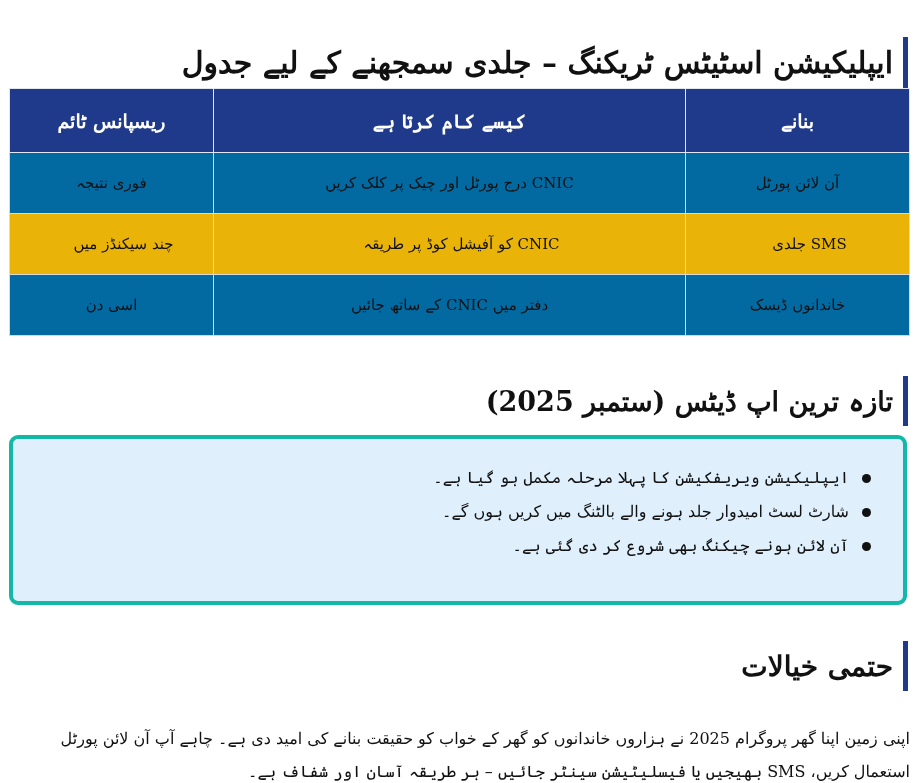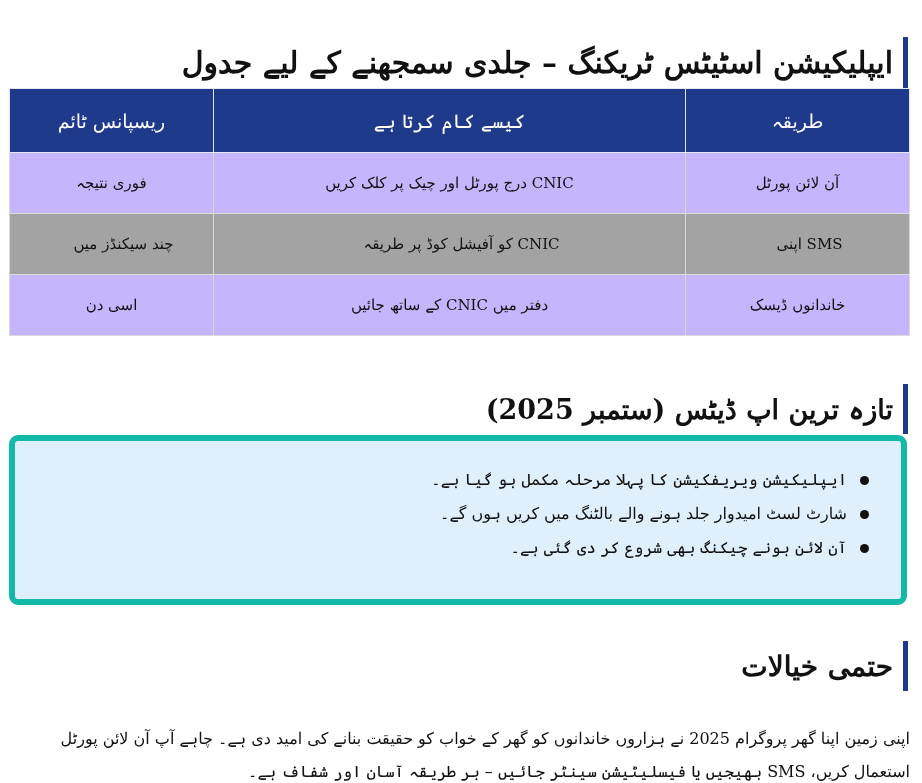--- a/index.html
+++ b/index.html
@@ -22,21 +22,21 @@
       display: flex;
       align-items: center;
       border-right: 5px solid #1f3a8a;
       padding-right: 10px;
       font-weight: bold;
       color: #111;
       white-space: nowrap;
       margin-left: 44px;
     }
     .h-main { top: 12px; height: 52px; font-size: 30px; }
-    .h-updates { top: 362px; height: 50px; font-size: 27px; }
+    .h-updates { top: 354px; height: 50px; font-size: 27px; }
     .h-final { top: 618px; height: 50px; font-size: 28px; }
 
     table.status {
       position: absolute;
       top: 88px;
       left: 9px;
       width: 900px;
       border-collapse: collapse;
       table-layout: fixed;
       font-size: 15px;
@@ -45,38 +45,38 @@
       border: 1px solid #d9d9d9;
       text-align: center;
       vertical-align: middle;
       padding: 0 8px;
     }
     table.status th {
       background: #1f3a8a;
       color: #ffffff;
       height: 63px;
       font-size: 19px;
-      font-weight: normal;
+      font-weight: bold;
       border-color: #e2e6ee;
     }
     table.status td { height: 60px; }
-    table.status tr.odd td { background: #c4b5fd; }
-    table.status tr.even td { background: #a3a3a3; padding-left: 32px; }
+    table.status tr.odd td { background: #0369a1; }
+    table.status tr.even td { background: #eab308; padding-left: 32px; }
     col.c-method { width: 224px; }
     col.c-how { width: 472px; }
     col.c-time { width: 204px; }
 
     .updates-box {
       position: absolute;
       top: 435px;
       left: 9px;
       width: 898px;
       height: 170px;
       background: #dff0fc;
-      border: 6px solid #14b8a6;
+      border: 4px solid #14b8a6;
       border-radius: 9px;
       box-sizing: border-box;
     }
     .updates-box ul {
       margin: 0;
       padding: 22px 34px 0 0;
       list-style: none;
     }
     .updates-box li {
       position: relative;
@@ -112,33 +112,33 @@
 <h2 class="heading h-main">ایپلیکیشن اسٹیٹس ٹریکنگ – جلدی سمجھنے کے لیے جدول</h2>
 
 <table class="status">
   <colgroup>
     <col class="c-method">
     <col class="c-how">
     <col class="c-time">
   </colgroup>
   <thead>
     <tr>
-      <th>طریقہ</th>
+      <th>بنانے</th>
       <th>کیسے کام کرتا ہے</th>
       <th>ریسپانس ٹائم</th>
     </tr>
   </thead>
   <tbody>
     <tr class="odd">
       <td>آن لائن پورٹل</td>
       <td>CNIC درج پورٹل اور چیک پر کلک کریں</td>
       <td>فوری نتیجہ</td>
     </tr>
     <tr class="even">
-      <td>SMS اپنی</td>
+      <td>SMS جلدی</td>
       <td>CNIC کو آفیشل کوڈ پر طریقہ</td>
       <td>چند سیکنڈز میں</td>
     </tr>
     <tr class="odd">
       <td>خاندانوں ڈیسک</td>
       <td>دفتر میں CNIC کے ساتھ جائیں</td>
       <td>اسی دن</td>
     </tr>
   </tbody>
 </table>

